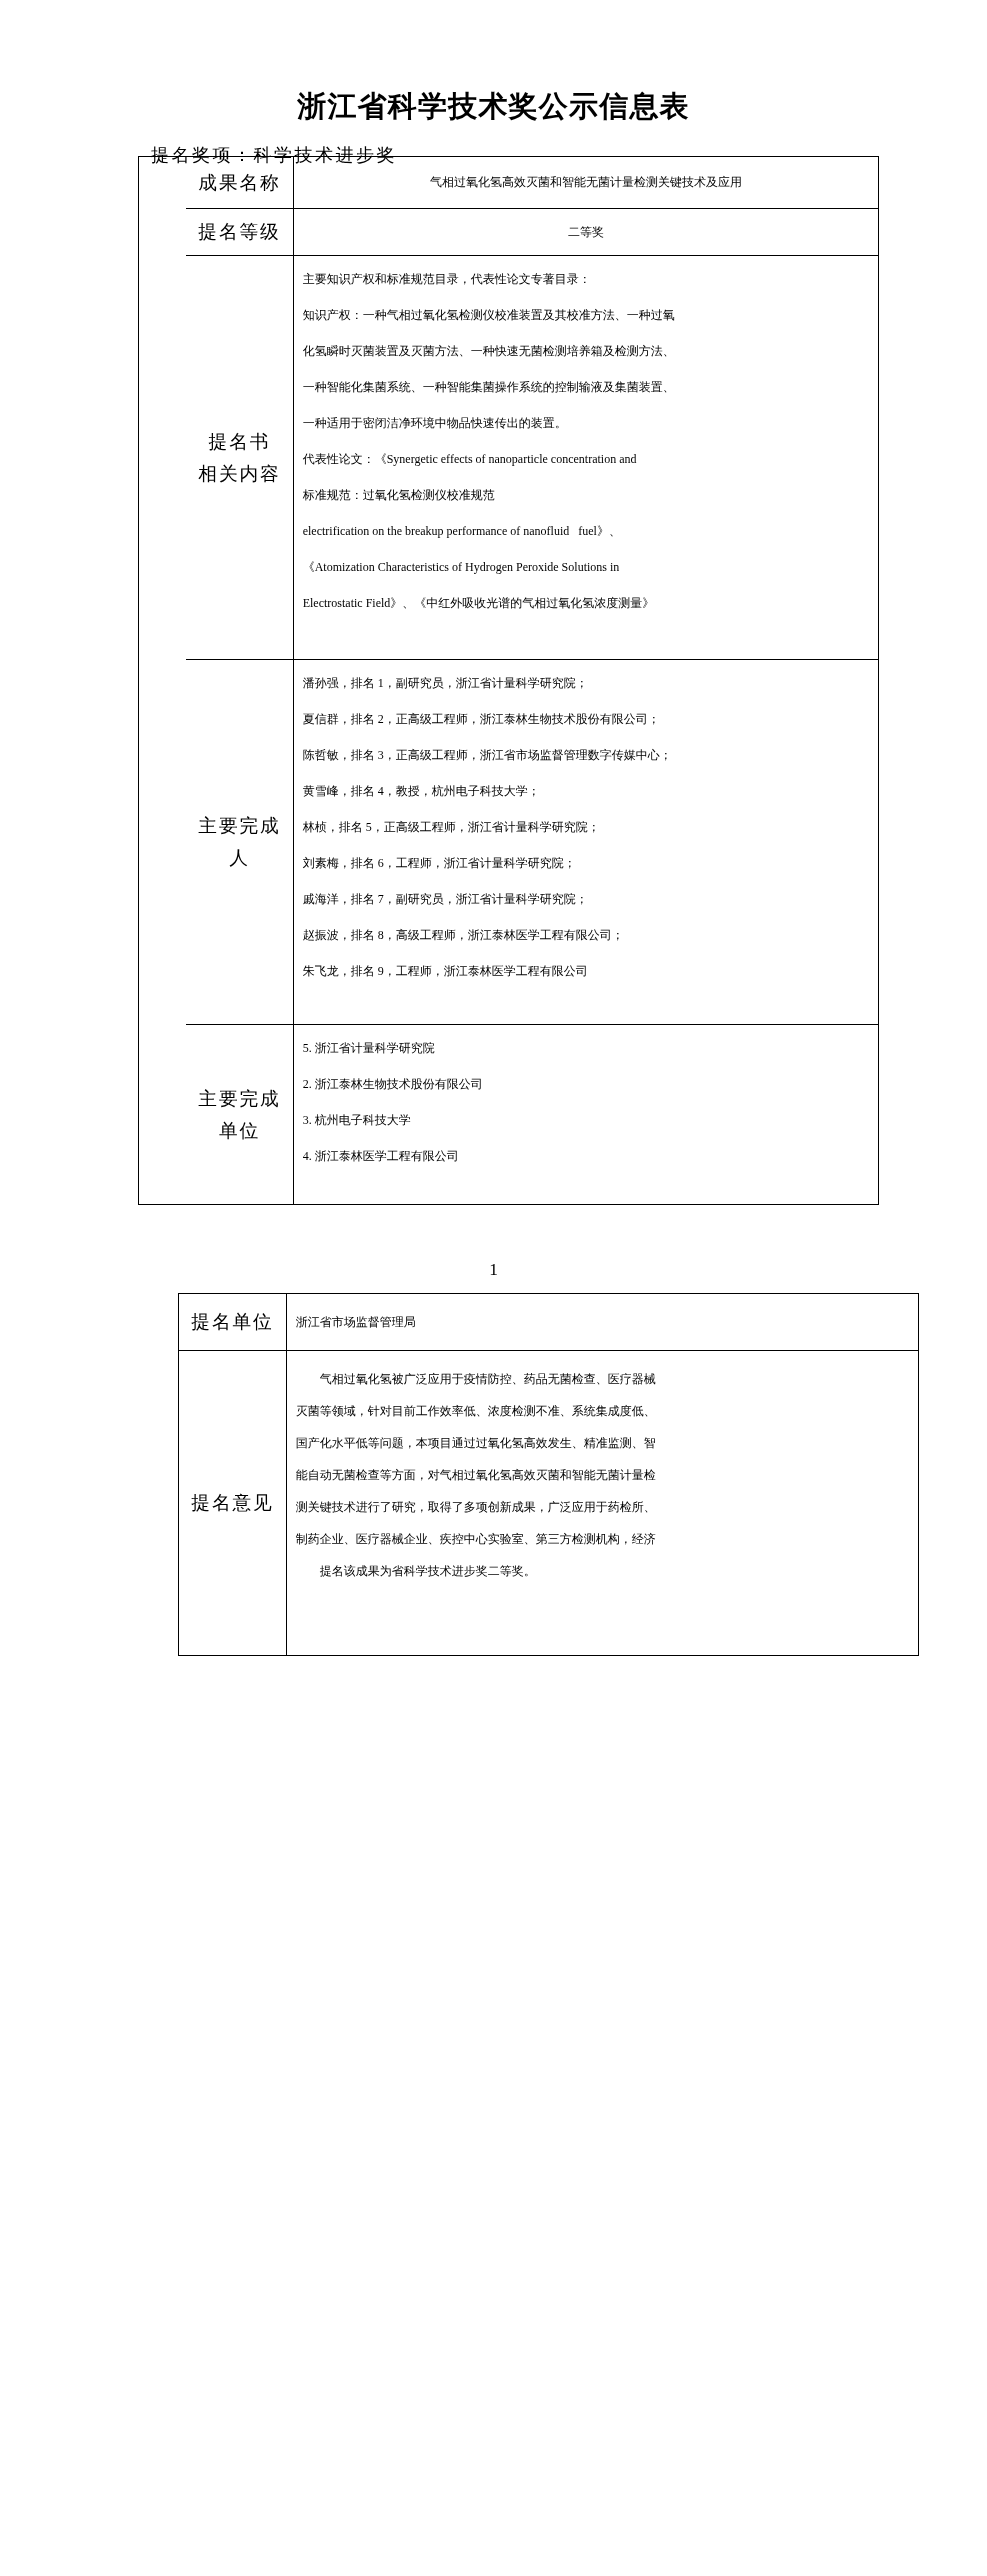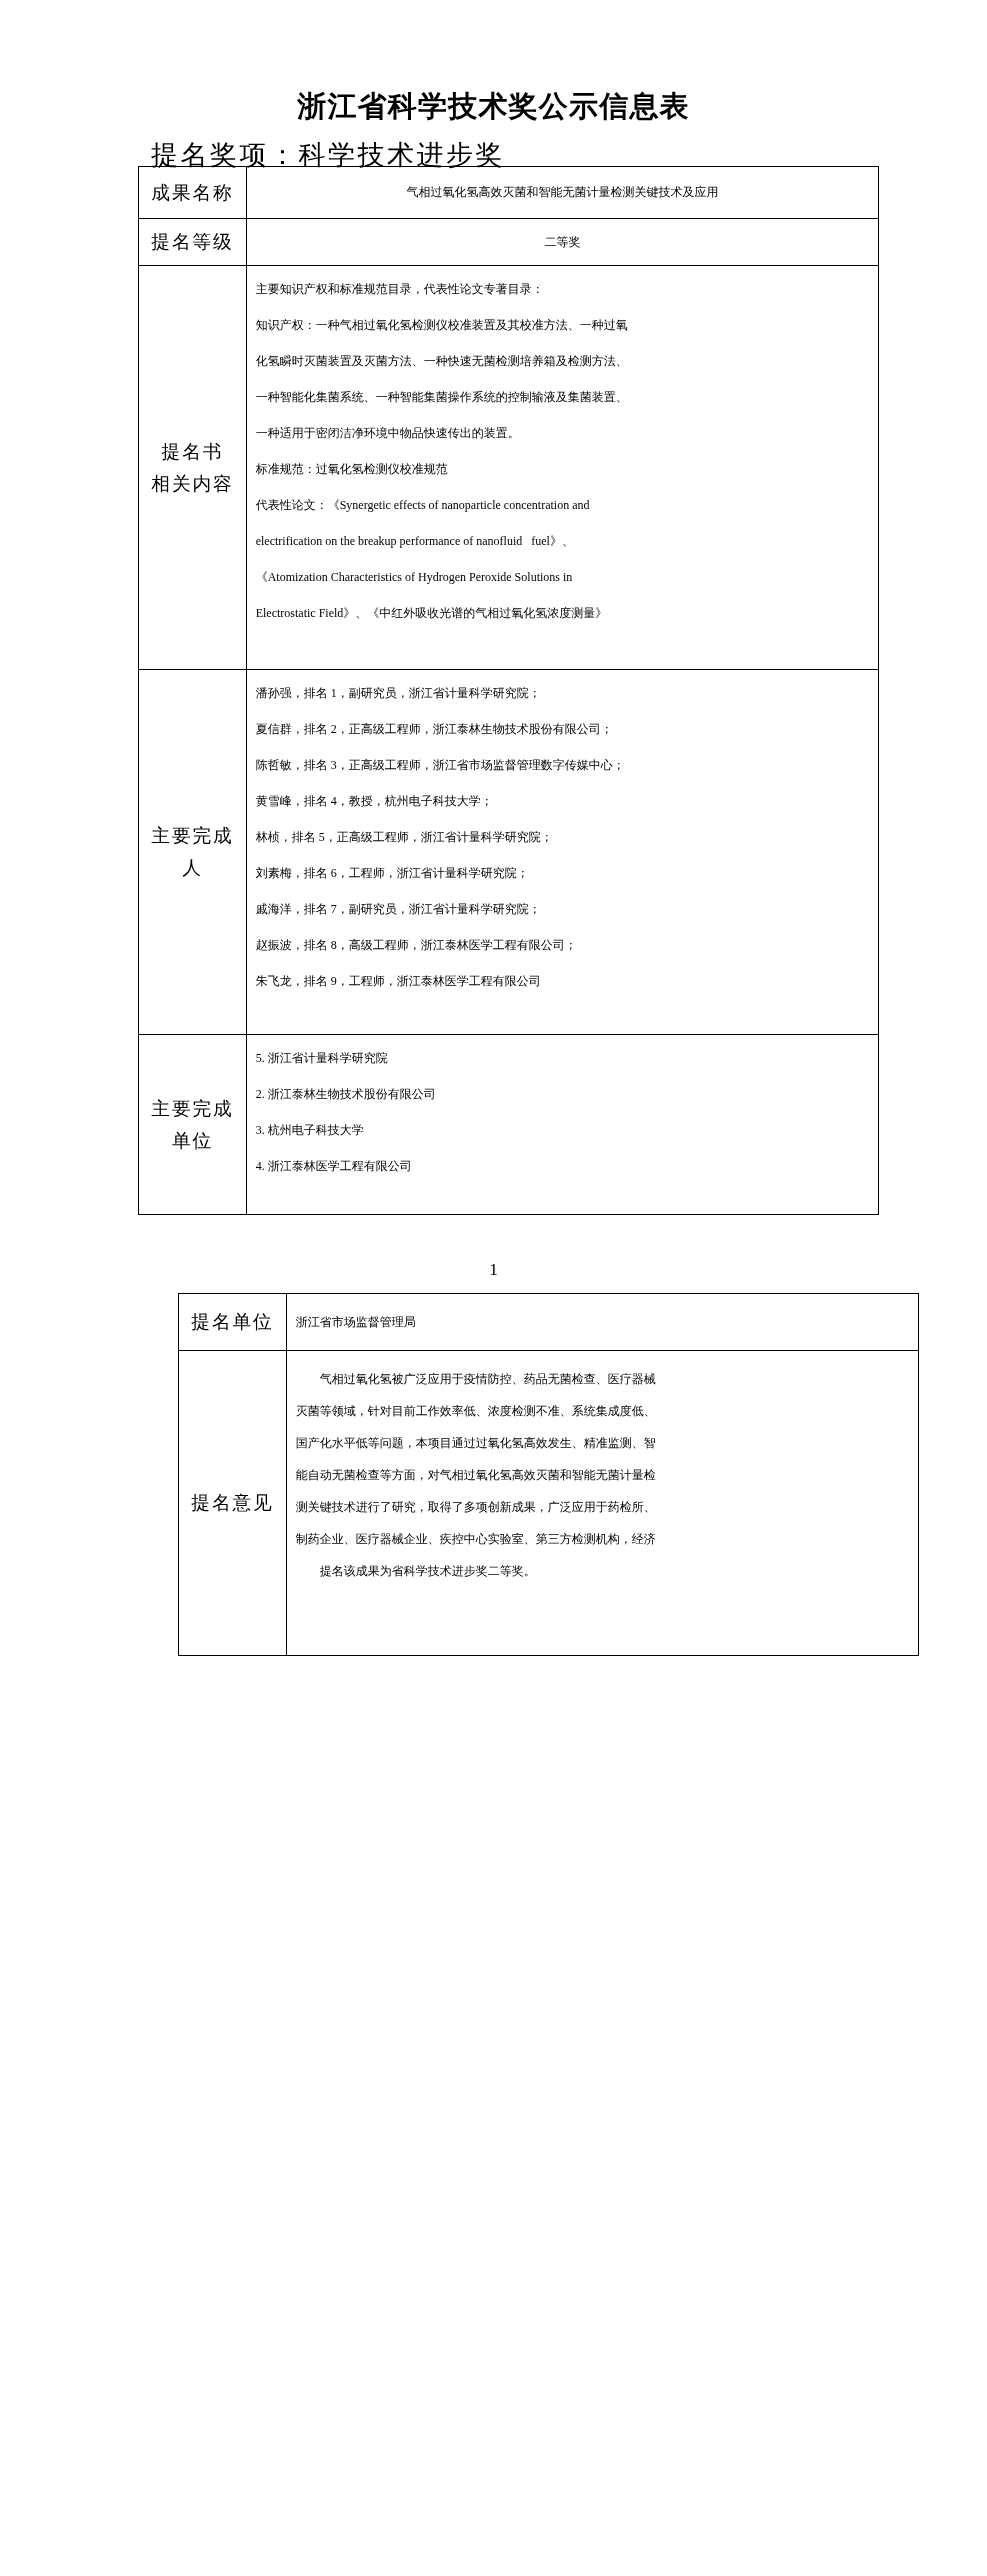--- a/index.html
+++ b/index.html
@@ -20,32 +20,32 @@
     text-align: center;
     font-size: 29px;
     line-height: 32px;
     font-weight: bold;
     letter-spacing: 1.2px;
   }
   .award-line {
     position: absolute;
     left: 151px;
     top: 142px;
-    font-size: 27px;
+    font-size: 18px;
     line-height: 27px;
     letter-spacing: 2.5px;
   }
   .tbl {
     position: absolute;
     left: 138px;
     width: 741px;
     border: 1.2px solid #000;
     box-sizing: border-box;
   }
-  .tbl1 { top: 166px; }
+  .tbl1 { top: 156px; padding-left: 47px; }
   .tbl2 { top: 1293px; margin-left: 40px; }
   .row {
     display: flex;
     box-sizing: border-box;
     border-bottom: 1.2px solid #000;
   }
   .row:last-child { border-bottom: none; }
   .cell { box-sizing: border-box; }
   .cell.label {
     width: 108px;
@@ -116,22 +116,22 @@
       <div class="cell label">
           <div class="label-line">提名书</div>
           <div class="label-line">相关内容</div>
         </div>
       <div class="cell content lines">
           <div class="line">主要知识产权和标准规范目录，代表性论文专著目录：</div>
           <div class="line">知识产权：一种气相过氧化氢检测仪校准装置及其校准方法、一种过氧</div>
           <div class="line">化氢瞬时灭菌装置及灭菌方法、一种快速无菌检测培养箱及检测方法、</div>
           <div class="line">一种智能化集菌系统、一种智能集菌操作系统的控制输液及集菌装置、</div>
           <div class="line">一种适用于密闭洁净环境中物品快速传出的装置。</div>
+          <div class="line">代表性论文：《Synergetic effects of nanoparticle concentration and</div>
           <div class="line">标准规范：过氧化氢检测仪校准规范</div>
-          <div class="line">代表性论文：《Synergetic effects of nanoparticle concentration and</div>
           <div class="line">electrification on the breakup performance of nanofluid   fuel》、</div>
           <div class="line">《Atomization Characteristics of Hydrogen Peroxide Solutions in</div>
           <div class="line">Electrostatic Field》、《中红外吸收光谱的气相过氧化氢浓度测量》</div>
         </div>
     </div>
 
     <div class="row" style="height:365px">
       <div class="cell label">
           <div class="label-line">主要完成</div>
           <div class="label-line">人</div>

